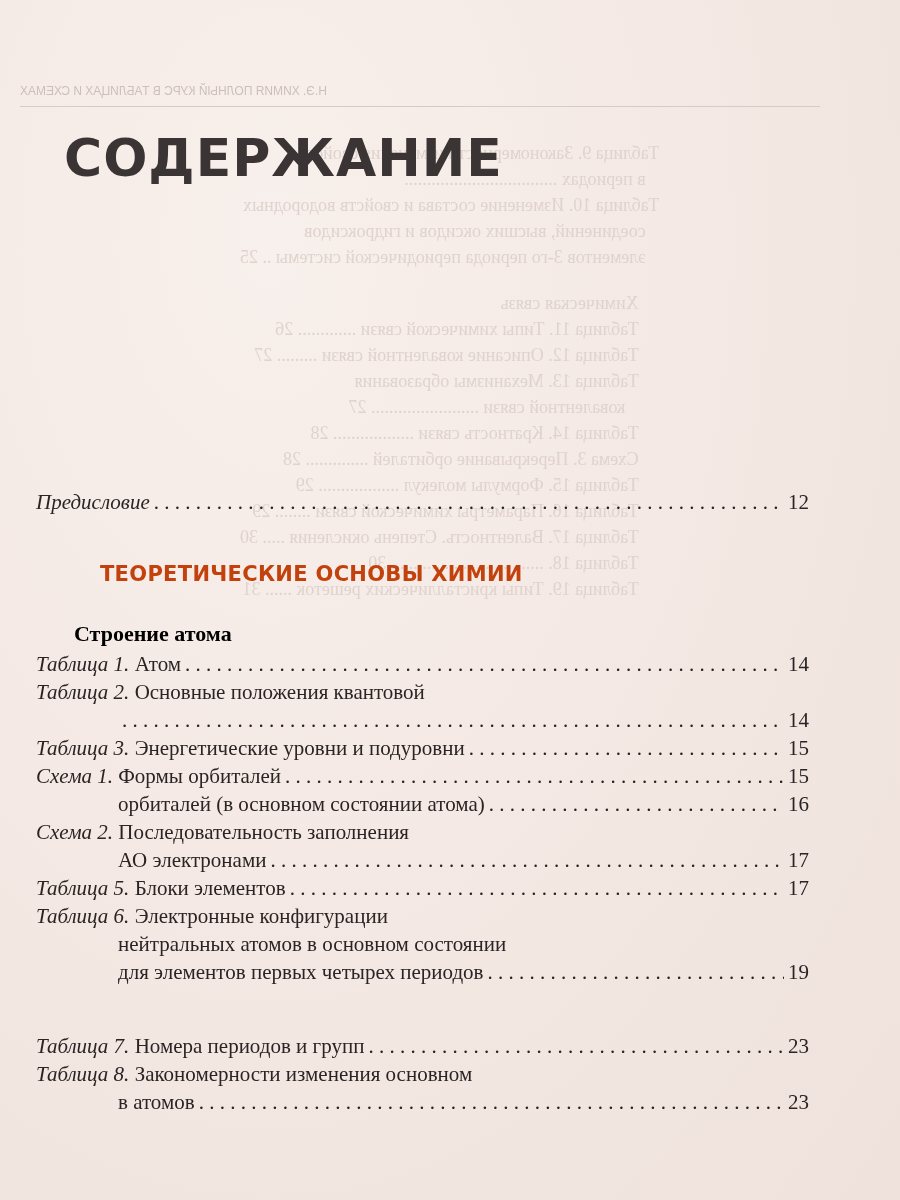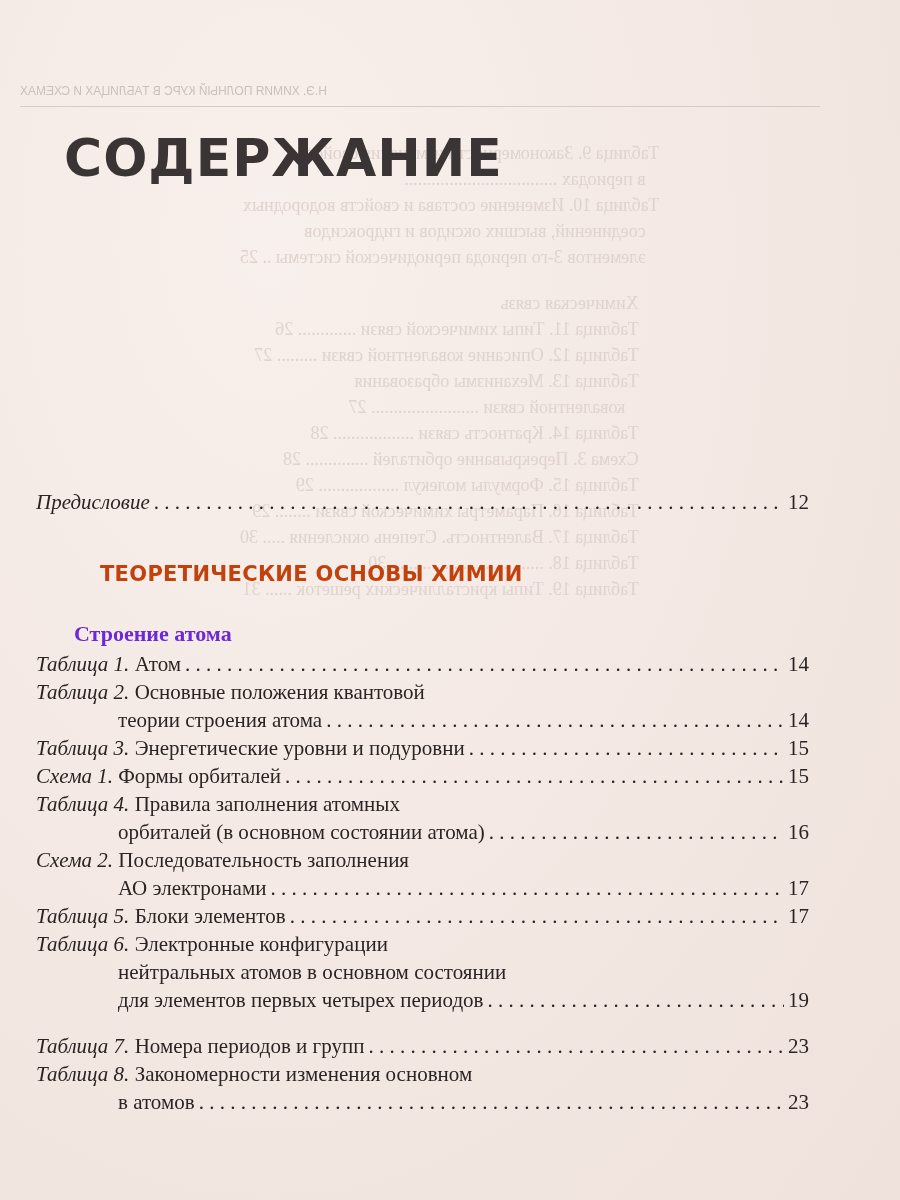--- a/index.html
+++ b/index.html
@@ -34,21 +34,21 @@
     position: absolute; left: 100px; top: 562px;
     font-family: "DejaVu Sans", sans-serif; font-weight: bold;
     font-size: 21px; color: #c2410c; letter-spacing: 0.3px; text-align: center;
   }
   .toc {
     position: absolute; left: 36px; width: 780px;
   }
   .subsection {
     font-family: "Liberation Serif", serif; font-weight: bold;
     font-size: 22px; padding-left: 38px; height: 32px; line-height: 32px;
-    color: #6d28d9;
+    color: #000000;
   }
   .entry { font-size: 21px; line-height: 28px; font-family: "Liberation Serif", serif; }
   .row { display: flex; align-items: baseline; }
   .row .txt { white-space: nowrap; }
   .row .lbl { font-style: italic; }
   .row .dots {
     flex: 1; overflow: hidden; white-space: nowrap; margin: 0 4px;
     letter-spacing: 3px; color: #2a2424;
   }
   .row .dots::before { content: ". . . . . . . . . . . . . . . . . . . . . . . . . . . . . . . . . . . . . . . . . . . . . . . . . . . . . . . . . . . . . . . . . . . . . . . . . . . . . . ."; letter-spacing: 0; }
@@ -100,21 +100,20 @@
         <span class="dots"></span>
         <span class="page">14</span>
       </div>
   </div>
 
   <div class="entry">
     <div class="row">
         <span class="txt"><span class="lbl">Таблица 2.</span> <span>Основные положения квантовой</span></span>
       </div>
     <div class="row cont">
-        <span class="txt">теории строения атома</span>
         <span class="dots"></span>
         <span class="page">14</span>
       </div>
   </div>
 
   <div class="entry">
     <div class="row">
         <span class="txt"><span class="lbl">Таблица 3.</span> <span>Энергетические уровни и подуровни</span></span>
         <span class="dots"></span>
         <span class="page">15</span>
@@ -123,23 +122,20 @@
 
   <div class="entry">
     <div class="row">
         <span class="txt"><span class="lbl">Схема 1.</span> <span>Формы орбиталей</span></span>
         <span class="dots"></span>
         <span class="page">15</span>
       </div>
   </div>
 
   <div class="entry">
-    <div class="row">
-        <span class="txt"><span class="lbl">Таблица 4.</span> <span>Правила заполнения атомных</span></span>
-      </div>
     <div class="row cont">
         <span class="txt">орбиталей (в основном состоянии атома)</span>
         <span class="dots"></span>
         <span class="page">16</span>
       </div>
   </div>
 
   <div class="entry">
     <div class="row">
         <span class="txt"><span class="lbl">Схема 2.</span> <span>Последовательность заполнения</span></span>

